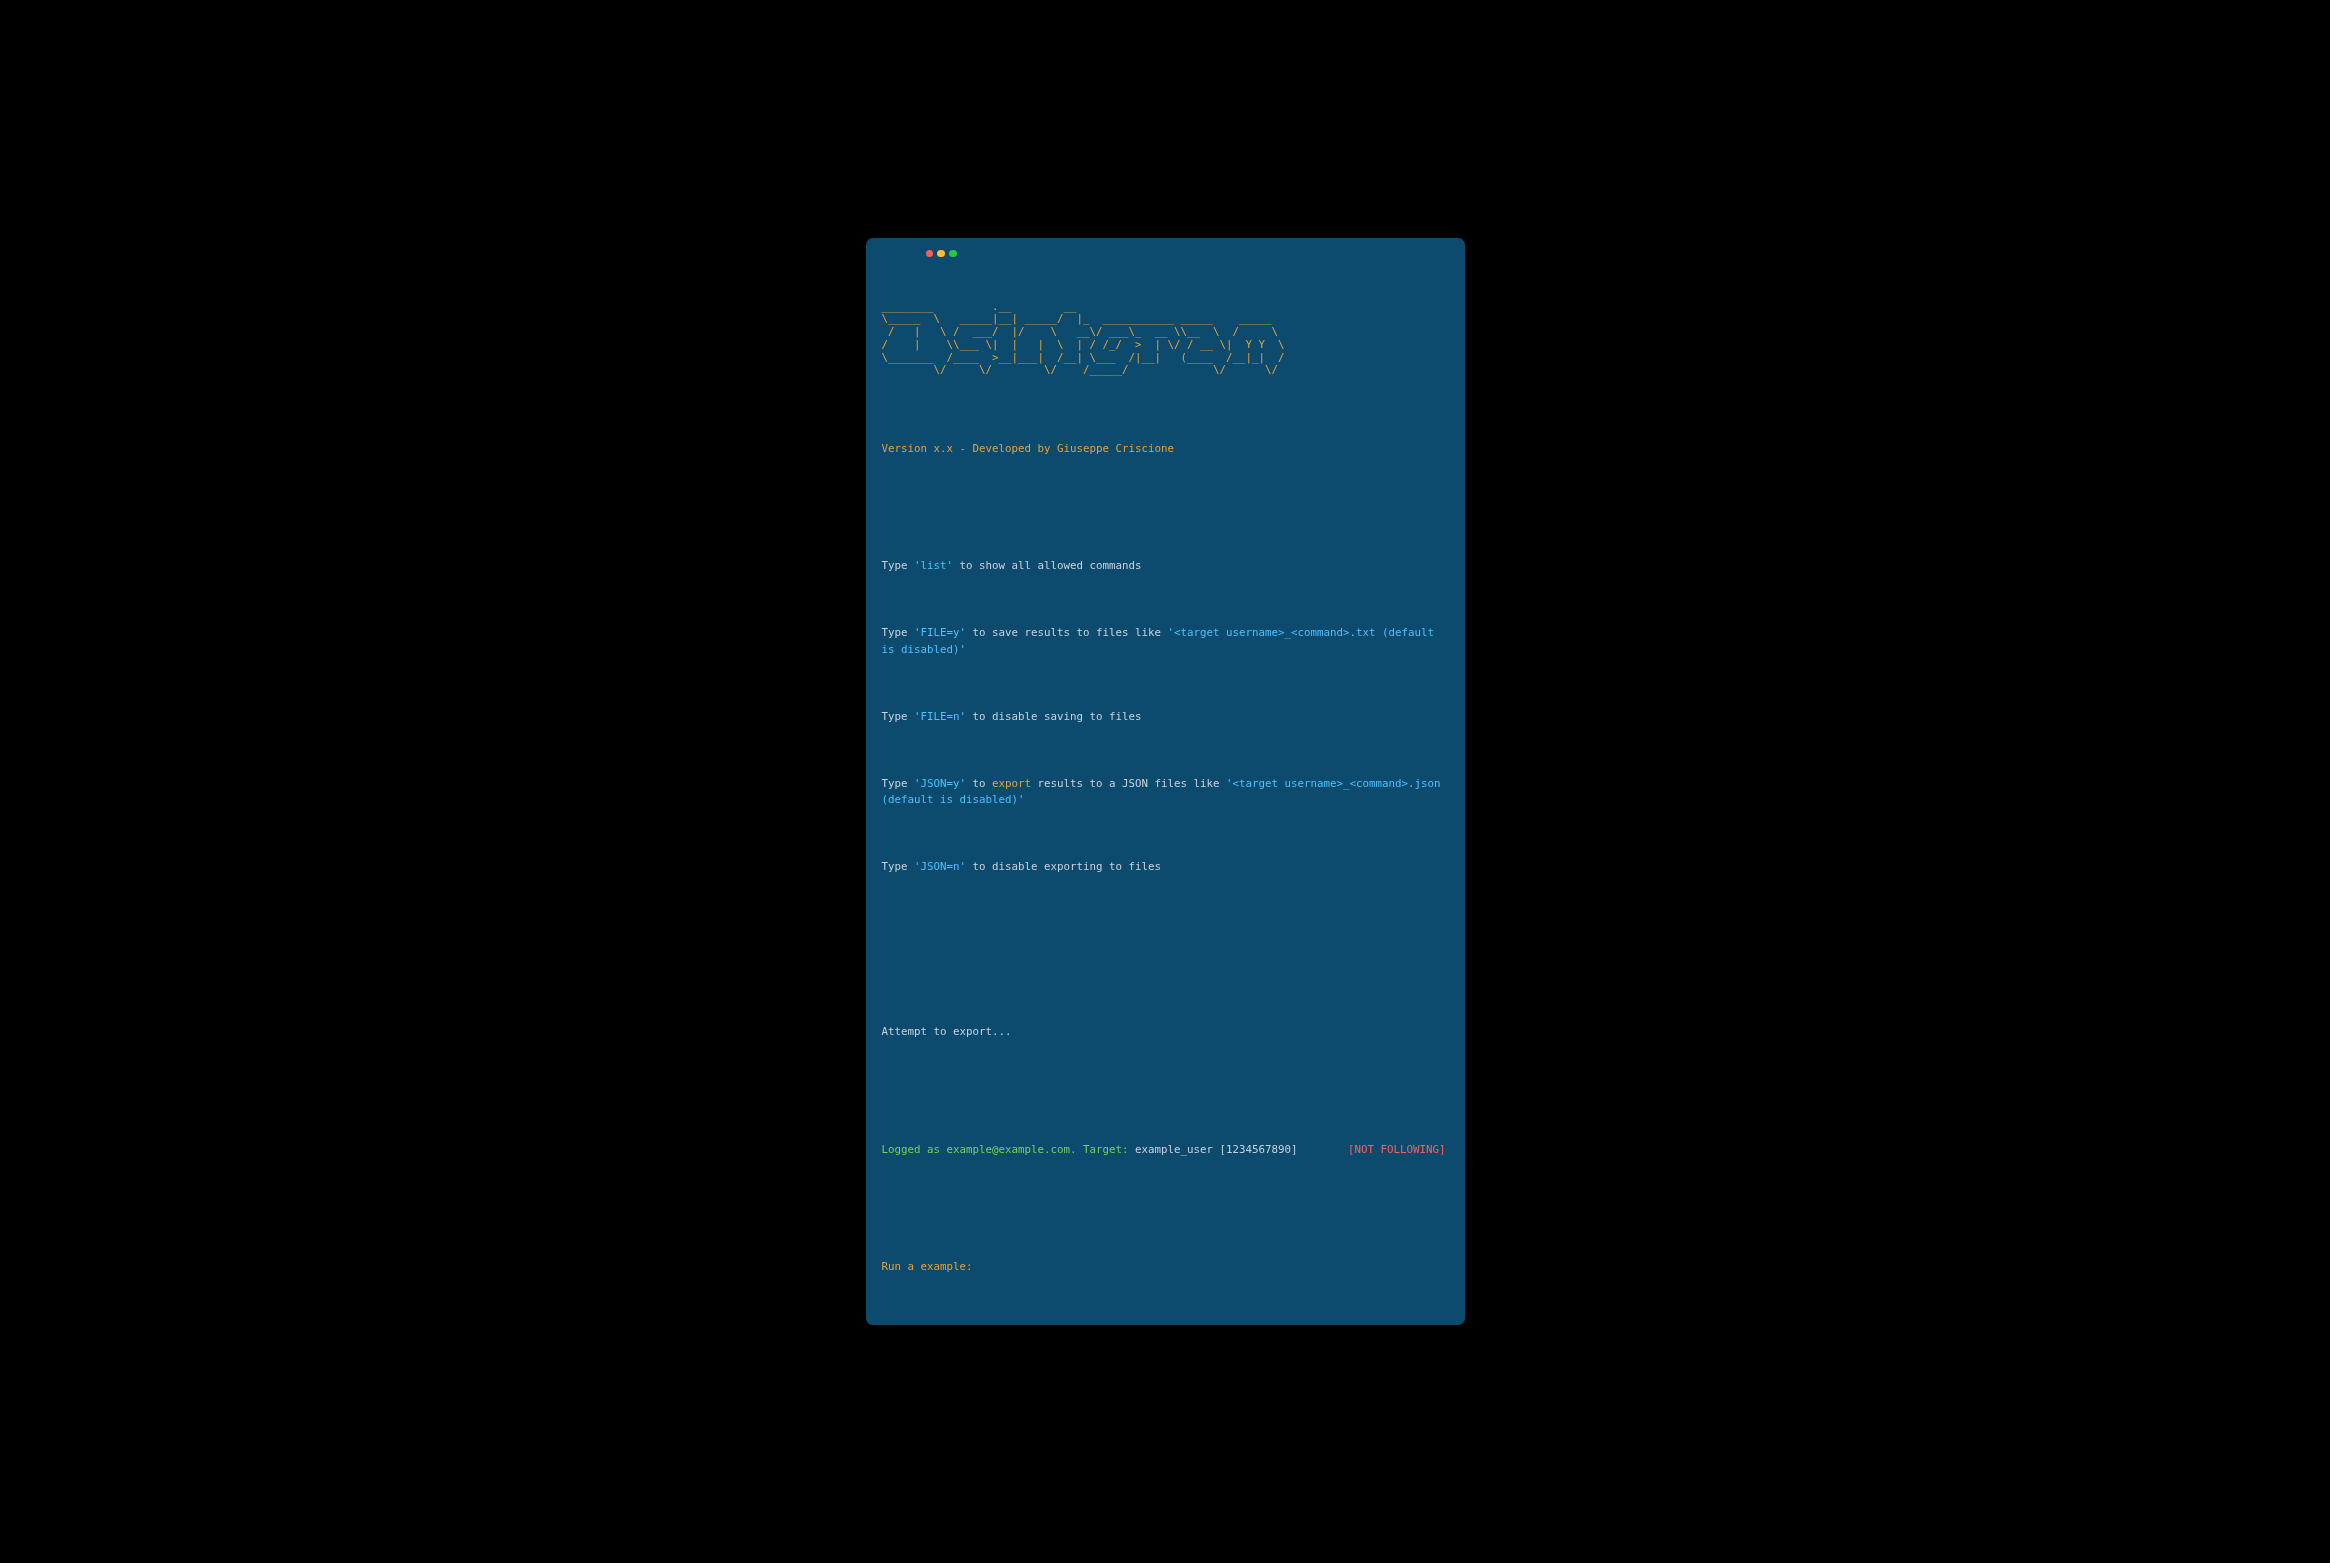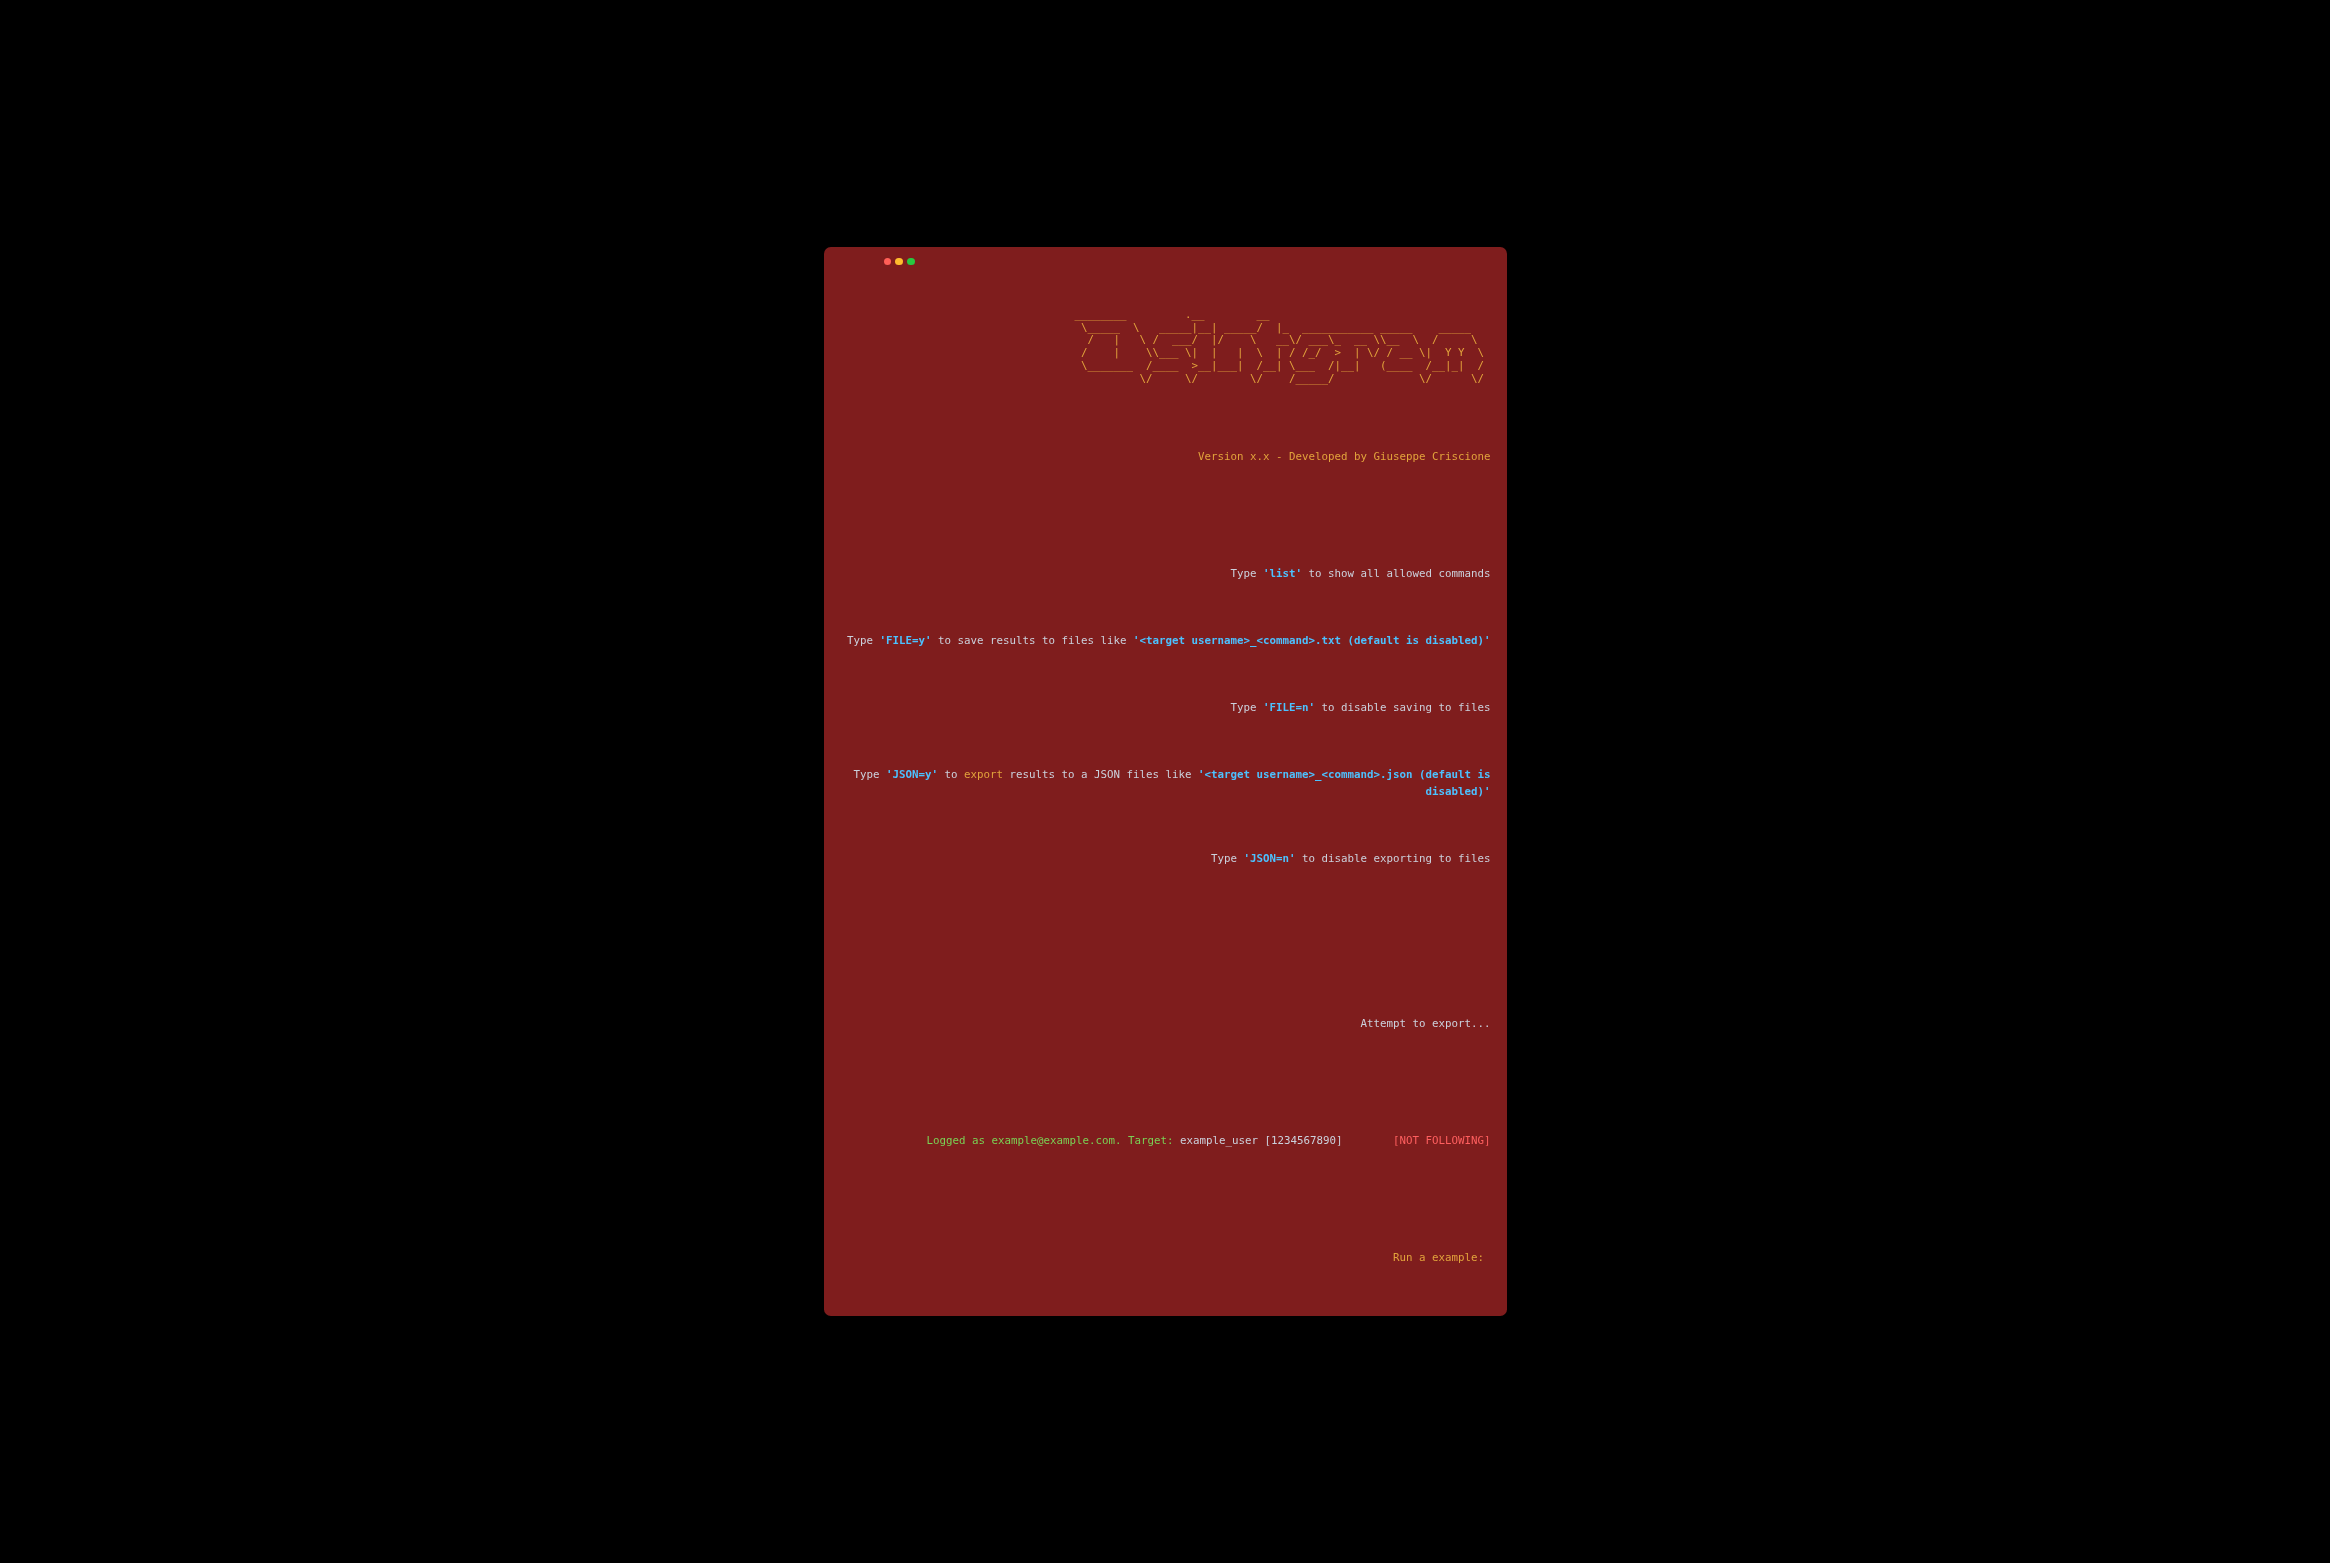--- a/index.html
+++ b/index.html
@@ -6,26 +6,25 @@
   body {
     background: #000;
     display: flex;
     justify-content: center;
     align-items: center;
     min-height: 100vh;
     padding: 28.4px 11.4px;
     font-family: "SF Mono", "Menlo", "Consolas", monospace;
   }
   .terminal {
-    background: #7f1d1d;
+    background: #0c4a6e;
     border-radius: 6.8px;
-    width: 683px;
+    width: 599px;
     padding: 11.4px 16px 16px 16px;
     box-shadow: 0 5.7px 23px rgba(0,0,0,0.6);
-    text-align: right;
   }
   .titlebar {
     display: flex;
     gap: 4.6px;
     margin-bottom: 10.2px;
   }
   .dot {
     width: 7.4px; height: 7.4px;
     border-radius: 50%;
   }
@@ -44,21 +43,21 @@
     font-family: "SF Mono","Menlo","Consolas",monospace;
     white-space: pre;
     line-height: 1.18;
     font-size: 10.8px;
     color: #e2a33c;
     margin-bottom: 13.7px;
     letter-spacing: 0;
   }
 
   .orange { color: #e2a33c; }
-  .blue   { color: #4cc1ff; font-weight: bold; }
+  .blue   { color: #4cc1ff; }
   .green  { color: #7ad155; }
   .red    { color: #ff5f5f; margin-left: 44px; }
   .plain  { color: #cbd1dc; margin-top: 48px; }
 
   .line { display: block; }
   .spacer { height: 1.55em; }
 </style>
 </head>
 <body>
 

